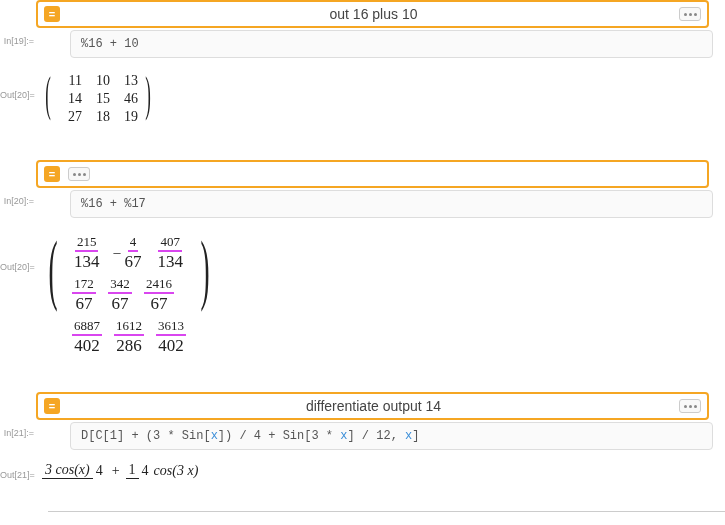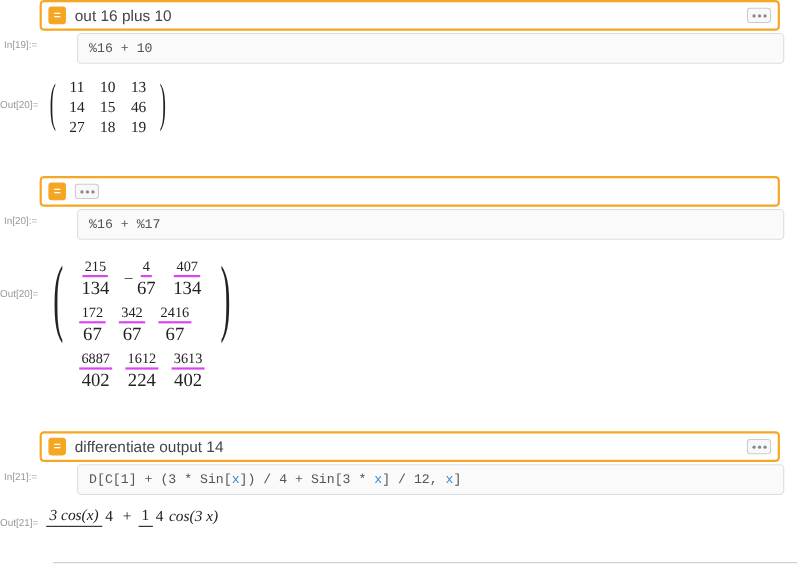--- a/index.html
+++ b/index.html
@@ -3,31 +3,31 @@
 <meta charset="utf-8">
 <style>
   * { box-sizing: border-box; margin: 0; padding: 0; }
   body { width: 725px; height: 525px; background: #fff; font-family: -apple-system, Helvetica, Arial, sans-serif; font-size: 13px; color: #333; position: relative; }
   .cell-group { margin-bottom: 28px; }
   .row { display: flex; align-items: flex-start; }
   .label-col { width: 38px; text-align: right; padding-right: 4px; font-size: 9px; color: #999; padding-top: 6px; flex-shrink: 0; }
   .content-col { flex: 1; padding-right: 12px; }
   .query-box { border: 2px solid #f5a623; border-radius: 4px; background: #fff; display: flex; align-items: center; padding: 4px 6px; margin-left: -2px; margin-right: 4px; margin-bottom: 2px; position: relative; }
   .query-icon { width: 16px; height: 16px; background: #f5a623; border-radius: 3px; display: flex; align-items: center; justify-content: center; color: #fff; font-size: 11px; font-weight: bold; margin-right: 8px; flex-shrink: 0; }
-  .query-text { flex: 1; font-size: 14px; color: #444; }
+  .query-text { flex: 1; font-size: 14px; color: #444; text-align: center; }
   .more-btn { width: 22px; height: 14px; border: 1px solid #ccc; border-radius: 3px; background: #f8f8f8; display: flex; align-items: center; justify-content: center; cursor: pointer; }
   .more-btn span { display: block; width: 3px; height: 3px; background: #888; border-radius: 50%; margin: 0 1px; }
   .code-box { border: 1px solid #ddd; border-radius: 4px; background: #fafafa; padding: 6px 10px; font-family: "Courier New", monospace; font-size: 12px; color: #555; margin-bottom: 8px; margin-left: 32px; }
   .code-box .var { color: #3b8ed8; }
   .output { font-family: "Times New Roman", serif; font-size: 14px; color: #222; padding: 4px 2px; }
   .matrix { display: inline-flex; align-items: stretch; }
   .paren { font-size: 48px; line-height: 1; transform: scaleX(0.35); display: inline-block; font-weight: 300; }
   .matrix-body { display: inline-flex; flex-direction: column; justify-content: center; padding: 2px 0; }
   .mrow { display: flex; }
-  .mcell { width: 28px; text-align: center; padding: 1px 2px; }
+  .mcell { width: 28px; text-align: right; padding: 1px 2px; }
   .matrix2 .paren { font-size: 78px; }
   .fcell { display: inline-flex; flex-direction: column; align-items: center; padding: 2px 6px; min-width: 36px; }
   .fnum { border-bottom: 2px solid #d946ef; padding: 0 2px; font-size: 13px; }
   .fden { padding: 0 2px; font-size: 17px; }
   .expr { display: inline-flex; align-items: center; }
   .frac { display: inline-flex; align-items: center; margin: 0 2px; }
   .frac .n { border-bottom: 1px solid #222; padding: 0 3px; }
   .frac .d { padding: 0 3px; }
   .plus { margin: 0 4px; }
   .hr { border-top: 1px solid #ccc; margin: 18px 0 0 48px; }
@@ -149,21 +149,21 @@
                   <span class="fden">67</span>
                 </span>
               </div>
               <div class="mrow">
                 <span class="fcell">
                   <span class="fnum">6887</span>
                   <span class="fden">402</span>
                 </span>
                 <span class="fcell">
                   <span class="fnum">1612</span>
-                  <span class="fden">224</span>
+                  <span class="fden">286</span>
                 </span>
                 <span class="fcell">
                   <span class="fnum">3613</span>
                   <span class="fden">402</span>
                 </span>
               </div>
             </div>
           <span class="paren">)</span>
         </div>
       </div>

